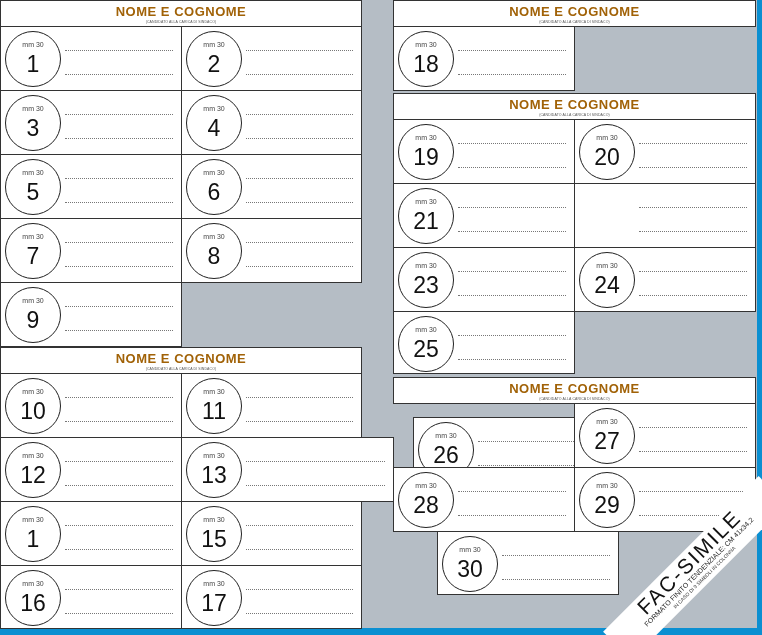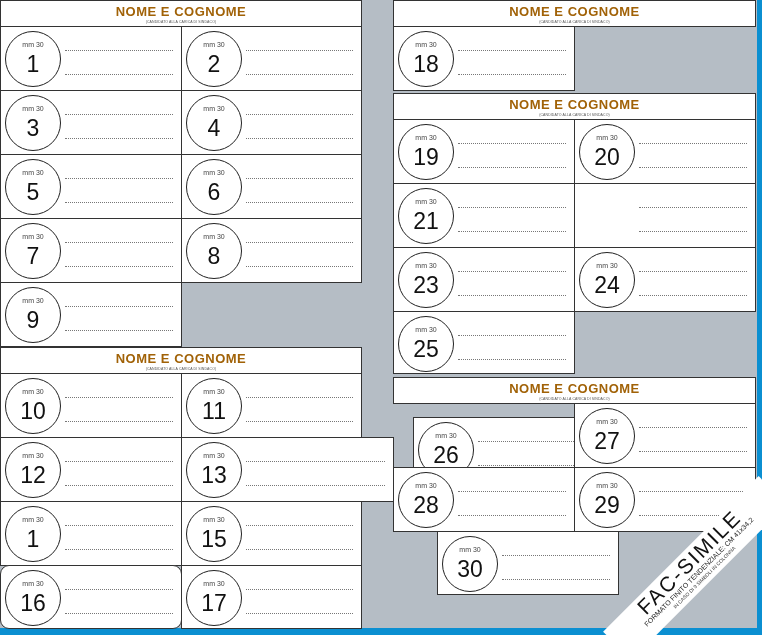--- a/index.html
+++ b/index.html
@@ -206,21 +206,21 @@
     <div class="dotline l2"></div>
 </div>
 <div class="cell" style="left:181px;top:501px;width:181px;height:65px;">
   <div class="circle">
       <span class="mm">mm 30</span>
       <span class="num">15</span>
     </div>
   <div class="dotline l1"></div>
     <div class="dotline l2"></div>
 </div>
-<div class="cell" style="left:0;top:565px;width:182px;height:64px;border-radius:9px;">
+<div class="cell" style="left:0;top:565px;width:182px;height:64px;">
   <div class="circle">
       <span class="mm">mm 30</span>
       <span class="num">16</span>
     </div>
   <div class="dotline l1"></div>
     <div class="dotline l2"></div>
 </div>
 <div class="cell" style="left:181px;top:565px;width:181px;height:64px;">
   <div class="circle">
       <span class="mm">mm 30</span>

